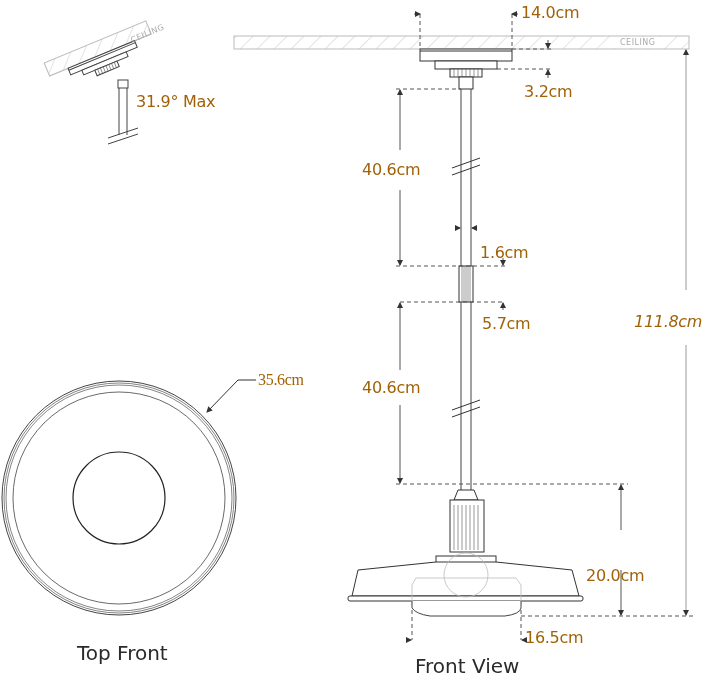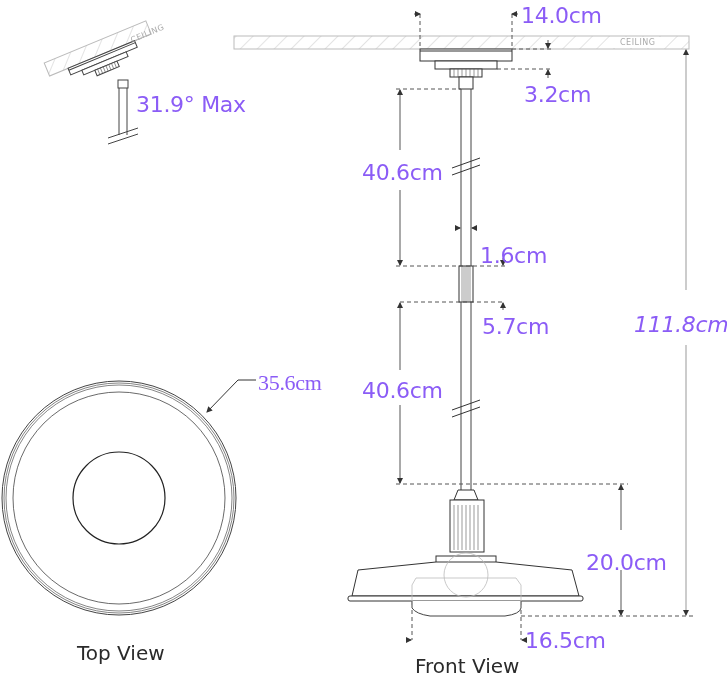--- a/index.html
+++ b/index.html
@@ -1,18 +1,18 @@
 <!DOCTYPE html>
 <html><head>
   <meta charset="utf-8">
   <style>
     html, body { margin: 0; padding: 0; background: #ffffff; }
     body { width: 727px; height: 680px; position: relative; overflow: hidden; font-family: "DejaVu Sans", sans-serif; }
     svg { position: absolute; left: 0; top: 0; }
-    .lbl { position: absolute; font-family: "DejaVu Sans", sans-serif; font-size: 22px; color: #8b5cf6; white-space: nowrap; line-height: 1; letter-spacing: -0.3px; }
+    .lbl { position: absolute; font-family: "DejaVu Sans", sans-serif; font-size: 16px; color: #a16207; white-space: nowrap; line-height: 1; letter-spacing: -0.3px; }
     .cap { position: absolute; font-family: "DejaVu Sans", sans-serif; font-size: 20px; color: #2a2a2a; white-space: nowrap; line-height: 1; }
     .ceil { position: absolute; font-family: "DejaVu Sans", sans-serif; font-size: 8px; color: #aaaaaa; letter-spacing: 0.5px; white-space: nowrap; line-height: 1; }
   </style>
 </head>
 <body>
 
 <svg width="727" height="680" viewBox="0 0 727 680" xmlns="http://www.w3.org/2000/svg">
   <defs>
     <pattern id="hatch" width="12" height="12" patternUnits="userSpaceOnUse" patternTransform="rotate(45)">
       <line x1="0" y1="0" x2="0" y2="12" stroke="#c8c8c8" stroke-width="1"></line>
@@ -166,18 +166,18 @@
 
 <div class="ceil" style="left:620px; top:39px;">CEILING</div>
 
 <div class="lbl" style="left:521px; top:5px;">14.0cm</div>
 <div class="lbl" style="left:524px; top:84px;">3.2cm</div>
 <div class="lbl" style="left:362px; top:162px;">40.6cm</div>
 <div class="lbl" style="left:480px; top:219px;margin-top:26px;">1.6cm</div>
 <div class="lbl" style="left:482px; top:316px;">5.7cm</div>
 <div class="lbl" style="left:362px; top:380px;">40.6cm</div>
 <div class="lbl" style="left:634px; top:314px;font-style:italic;">111.8cm</div>
-<div class="lbl" style="left:586px; top:552px;">20.0cm</div>
+<div class="lbl" style="left:586px; top:568px;">20.0cm</div>
 <div class="lbl" style="left:525px; top:630px;">16.5cm</div>
 <div class="lbl" style="left:258px; top:372px;font-family:Liberation Serif, serif;">35.6cm</div>
 
-<div class="cap" style="left:77px; top:643px;">Top View</div>
+<div class="cap" style="left:77px; top:643px;">Top Front</div>
 <div class="cap" style="left:415px; top:656px;">Front View</div>
 
 </body></html>

